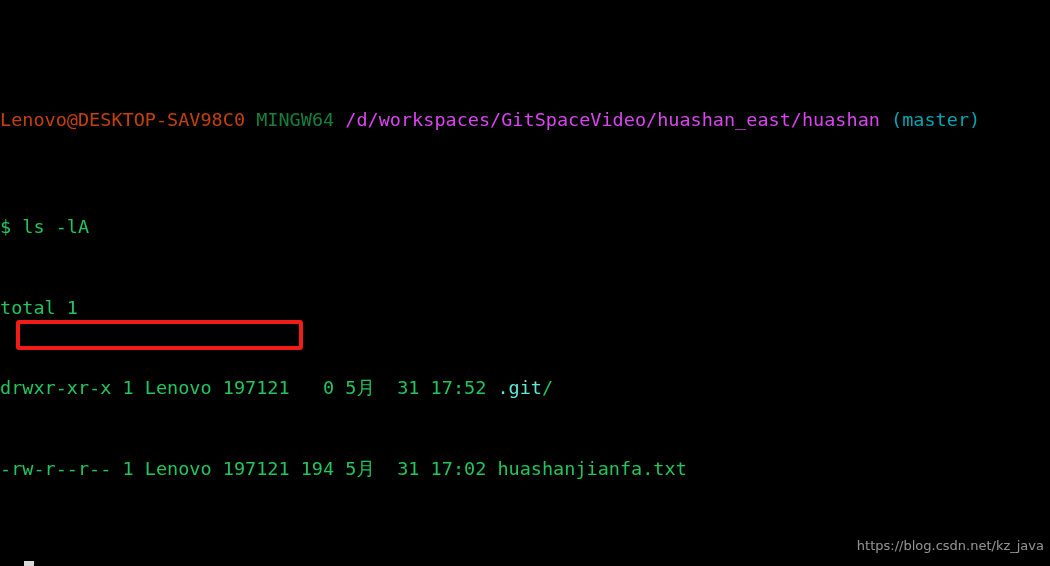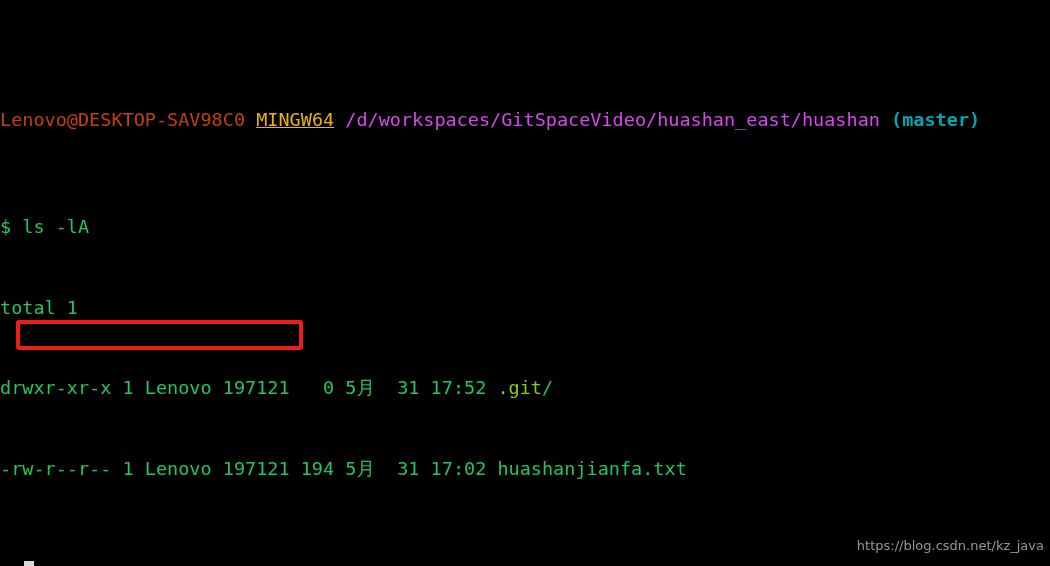--- a/index.html
+++ b/index.html
@@ -27,25 +27,25 @@
     left: 0px;
     top: 0px;
     width: 1050px;
   }
   .line {
     height: 26.8px;
     white-space: pre;
     overflow: hidden;
   }
   .c-green  { color: #c2410c; }
-  .c-magenta{ color: #eab308; text-decoration: underline; }
+  .c-magenta{ color: #15803d; }
   .c-yellow { color: #d946ef; }
-  .c-cyan   { color: #00a6b2; font-weight: bold; }
+  .c-cyan   { color: #00a6b2; }
   .c-white  { color: #22c55e; }
-  .c-blue   { color: #84cc16; text-align: right; }
+  .c-blue   { color: #5eead4; text-align: right; }
 
   
   #highlight-box {
     position: absolute;
     left: 16px;
     top: 320px;
     width: 287px;
     height: 30px;
     border: 4px solid #f01c18;
     border-radius: 3px;

